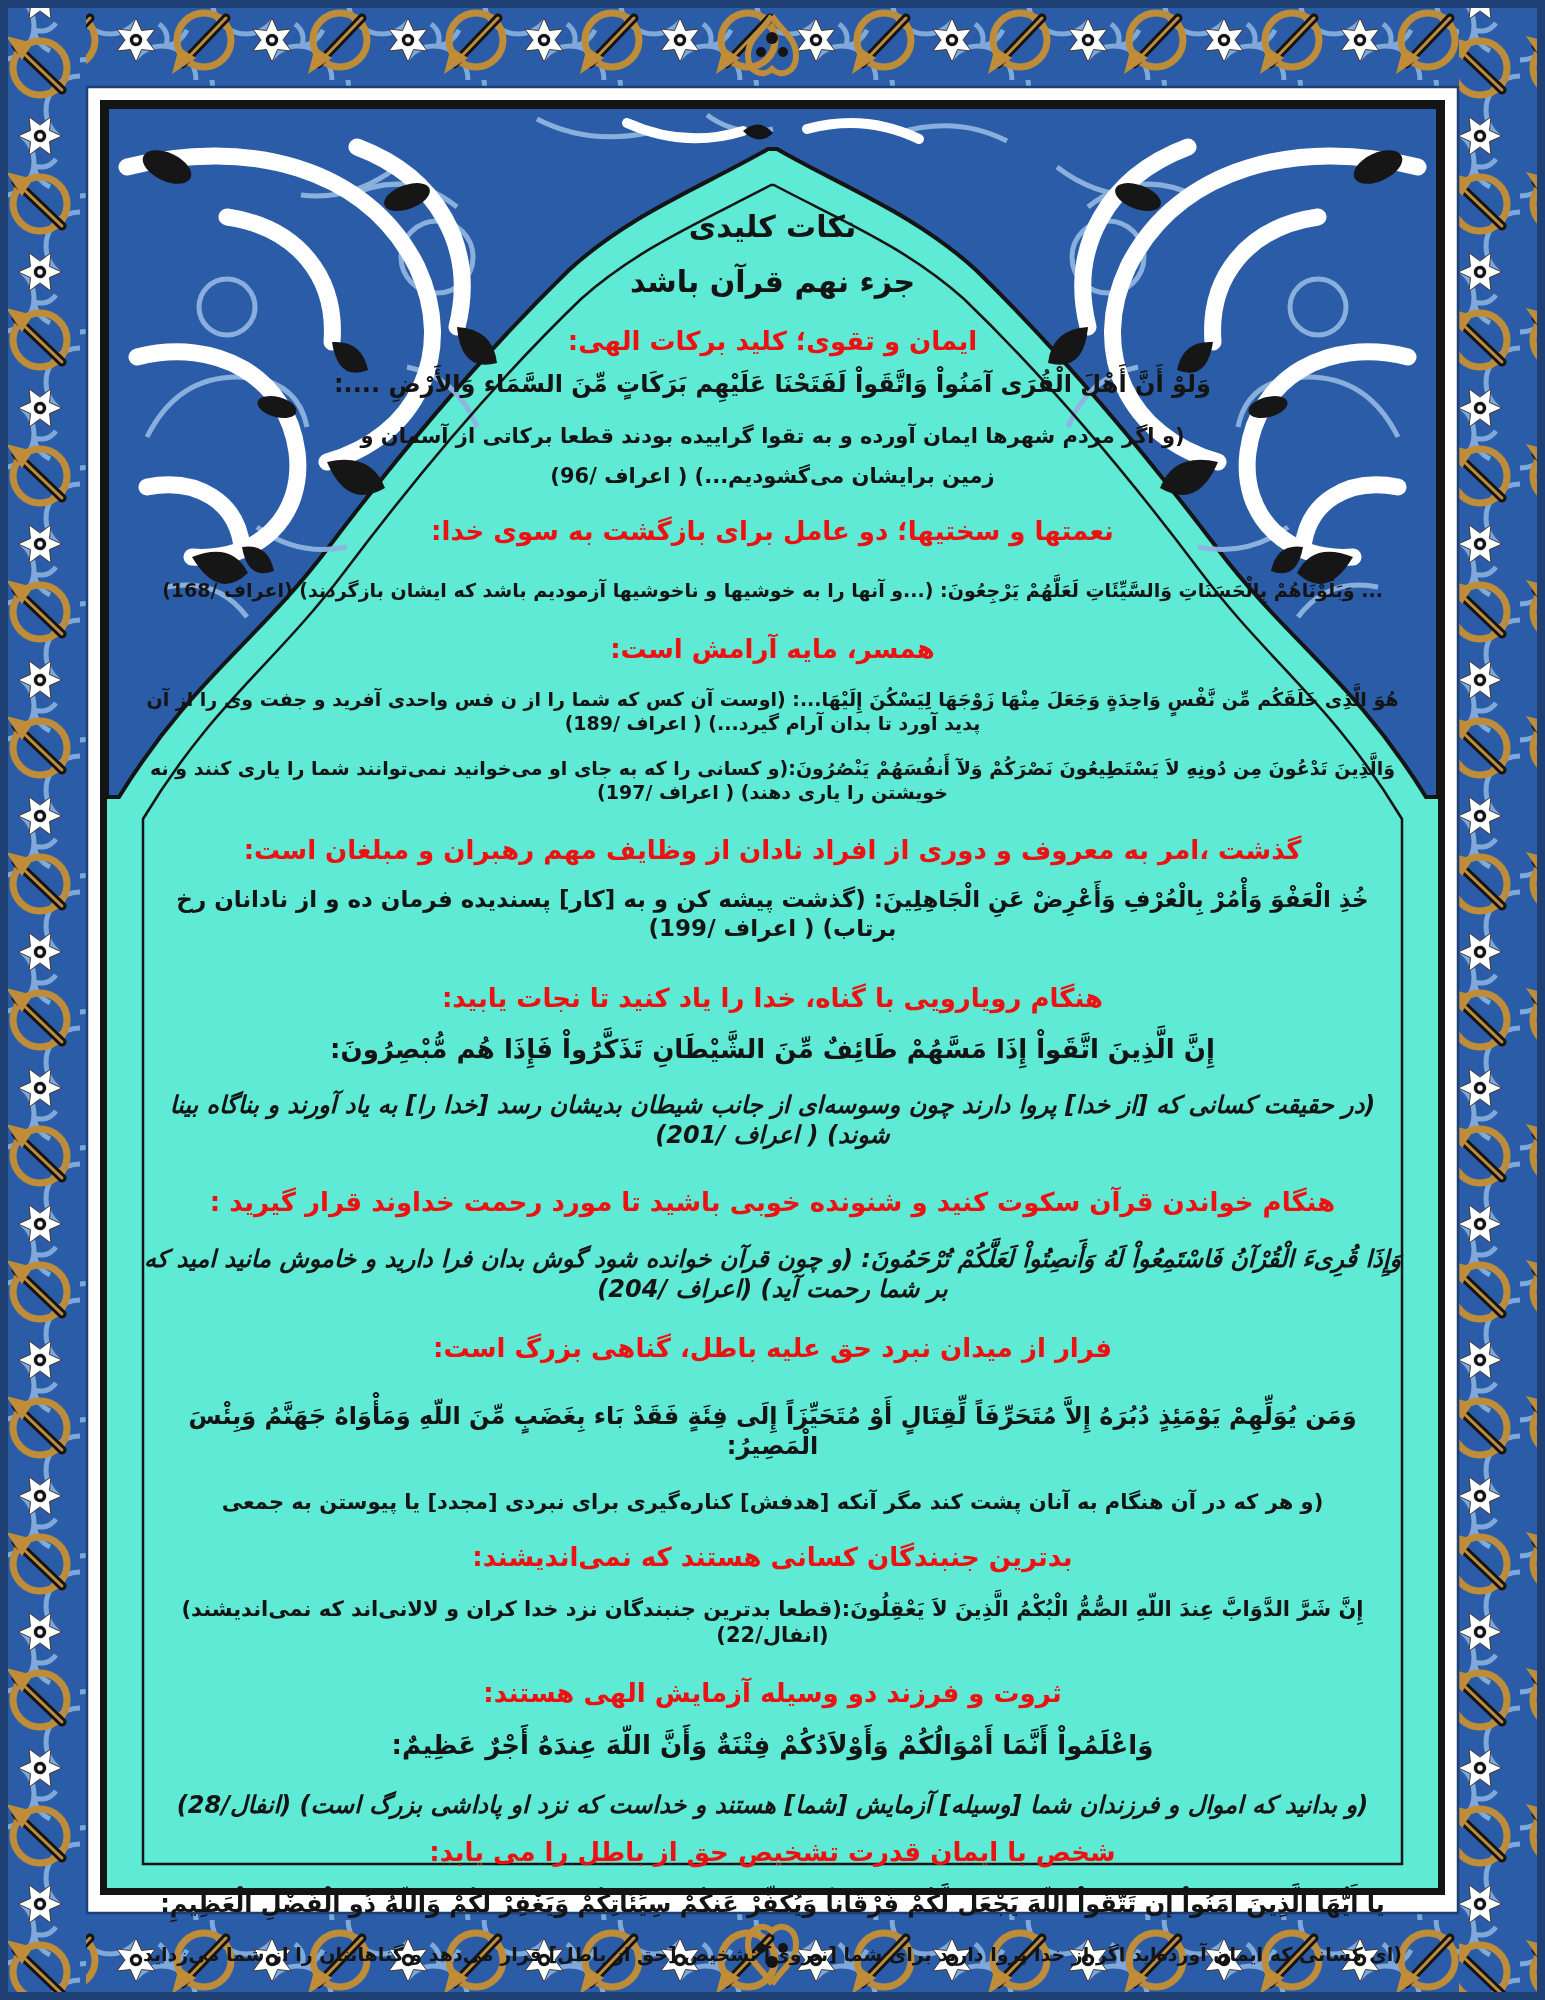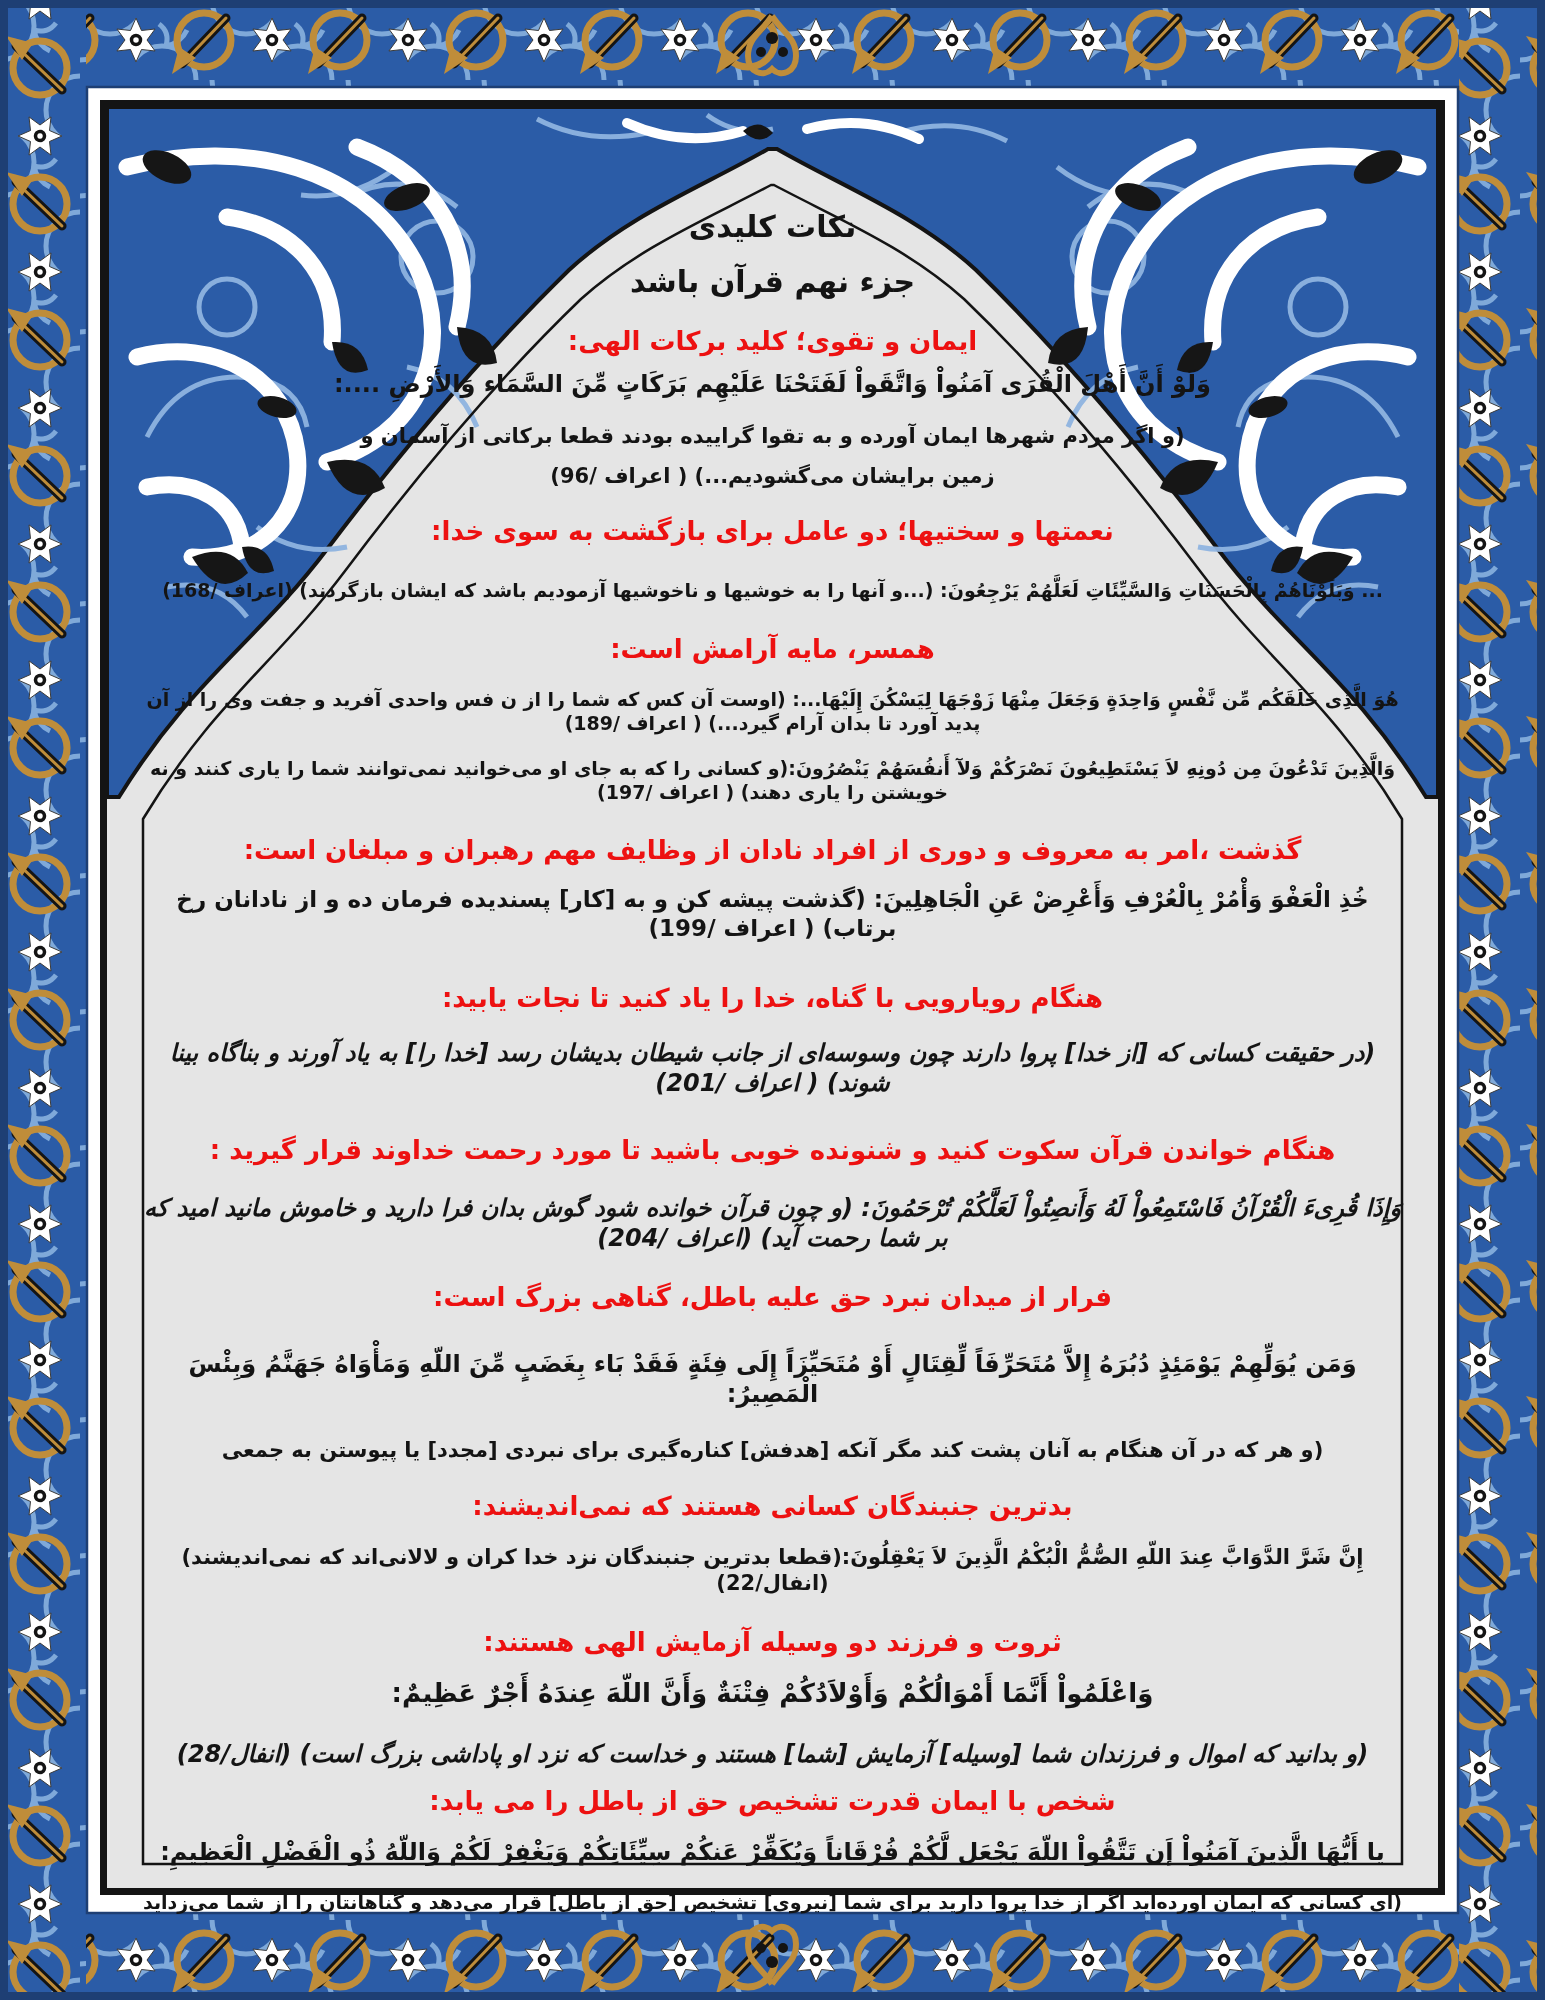--- a/index.html
+++ b/index.html
@@ -4,21 +4,21 @@
 <style>
   html,body{margin:0;padding:0;}
   body{
     width:1545px;height:2000px;position:relative;overflow:hidden;
     background:#ffffff;
     font-family:"DejaVu Sans", sans-serif;
   }
   .border-svg{position:absolute;left:0;top:0;width:1545px;height:2000px;}
   .panel{
     position:absolute;left:100px;top:100px;width:1331px;height:1781px;
-    background:#e5e5e5;border:7px solid #141414;box-sizing:content-box;
+    background:#5eead4;border:7px solid #141414;box-sizing:content-box;
   }
   .arch-svg{position:absolute;left:0;top:0;width:1331px;height:1781px;z-index:0;}
   .content{
     position:absolute;left:0;top:0;width:1331px;height:1781px;z-index:1;
     direction:rtl;text-align:center;color:#141414;font-weight:bold;
   }
   .content div{line-height:1.25;padding:0 34px;}
   .doc-title{font-size:30px;}
   .doc-subtitle{font-size:30px;}
   .h{color:#ed1111;font-size:26px;}
@@ -178,20 +178,21 @@
 
     <div class="h" style="margin-top:31px">همسر، مایه آرامش است:</div>
     <div class="mix17" style="margin-top:22px">هُوَ الَّذِی خَلَقَکُم مِّن نَّفْسٍ وَاحِدَةٍ وَجَعَلَ مِنْهَا زَوْجَهَا لِیَسْکُنَ إِلَیْهَا...: (اوست آن کس که شما را از ن فس واحدی آفرید و جفت وی را از آن پدید آورد تا بدان آرام گیرد...) ( اعراف /189)</div>
 
     <div class="mix17" style="margin-top:22px">وَالَّذِینَ تَدْعُونَ مِن دُونِهِ لاَ یَسْتَطِیعُونَ نَصْرَکُمْ وَلآ أَنفُسَهُمْ یَنْصُرُونَ:(و کسانی را که به جای او می‌خوانید نمی‌توانند شما را یاری کنند و نه خویشتن را یاری دهند) ( اعراف /197)</div>
 
     <div class="h" style="margin-top:29px">گذشت ،امر به معروف و دوری از افراد نادان از وظایف مهم رهبران و مبلغان است:</div>
     <div class="mix23" style="margin-top:19px">خُذِ الْعَفْوَ وَأْمُرْ بِالْعُرْفِ وَأَعْرِضْ عَنِ الْجَاهِلِینَ: (گذشت پیشه کن و به [کار] پسندیده فرمان ده و از نادانان رخ برتاب) ( اعراف /199)</div>
 
     <div class="h" style="margin-top:39px">هنگام رویارویی با گناه، خدا را یاد کنید تا نجات یابید:</div>
+    <div class="ar" style="margin-top:19px">إِنَّ الَّذِینَ اتَّقَواْ إِذَا مَسَّهُمْ طَائِفٌ مِّنَ الشَّیْطَانِ تَذَکَّرُواْ فَإِذَا هُم مُّبْصِرُونَ:</div>
     <div class="mix20" style="margin-top:24px">(در حقیقت کسانی که [از خدا] پروا دارند چون وسوسه‌ای از جانب شیطان بدیشان رسد [خدا را] به یاد آورند و بناگاه بینا شوند) ( اعراف /201)</div>
 
     <div class="h" style="margin-top:36px">هنگام خواندن قرآن سکوت کنید و شنونده خوبی باشید تا مورد رحمت خداوند قرار گیرید :</div>
     <div class="mix20" style="margin-top:26px">وَإِذَا قُرِیءَ الْقُرْآنُ فَاسْتَمِعُواْ لَهُ وَأَنصِتُواْ لَعَلَّکُمْ تُرْحَمُونَ: (و چون قرآن خوانده شود گوش بدان فرا دارید و خاموش مانید امید که بر شما رحمت آید) (اعراف /204)</div>
 
     <div class="h" style="margin-top:28px">فرار از میدان نبرد حق علیه باطل، گناهی بزرگ است:</div>
     <div class="ar-sm" style="margin-top:36px">وَمَن یُوَلِّهِمْ یَوْمَئِذٍ دُبُرَهُ إِلاَّ مُتَحَرِّفَاً لِّقِتَالٍ أَوْ مُتَحَیِّزَاً إِلَى فِئَةٍ فَقَدْ بَاء بِغَضَبٍ مِّنَ اللّهِ وَمَأْوَاهُ جَهَنَّمُ وَبِئْسَ الْمَصِیرُ:</div>
     <div class="mix21" style="margin-top:28px">(و هر که در آن هنگام به آنان پشت کند مگر آنکه [هدفش] کناره‌گیری برای نبردی [مجدد] یا پیوستن به جمعی</div>
 
     <div class="h" style="margin-top:26px">بدترین جنبندگان کسانی هستند که نمی‌اندیشند:</div>

